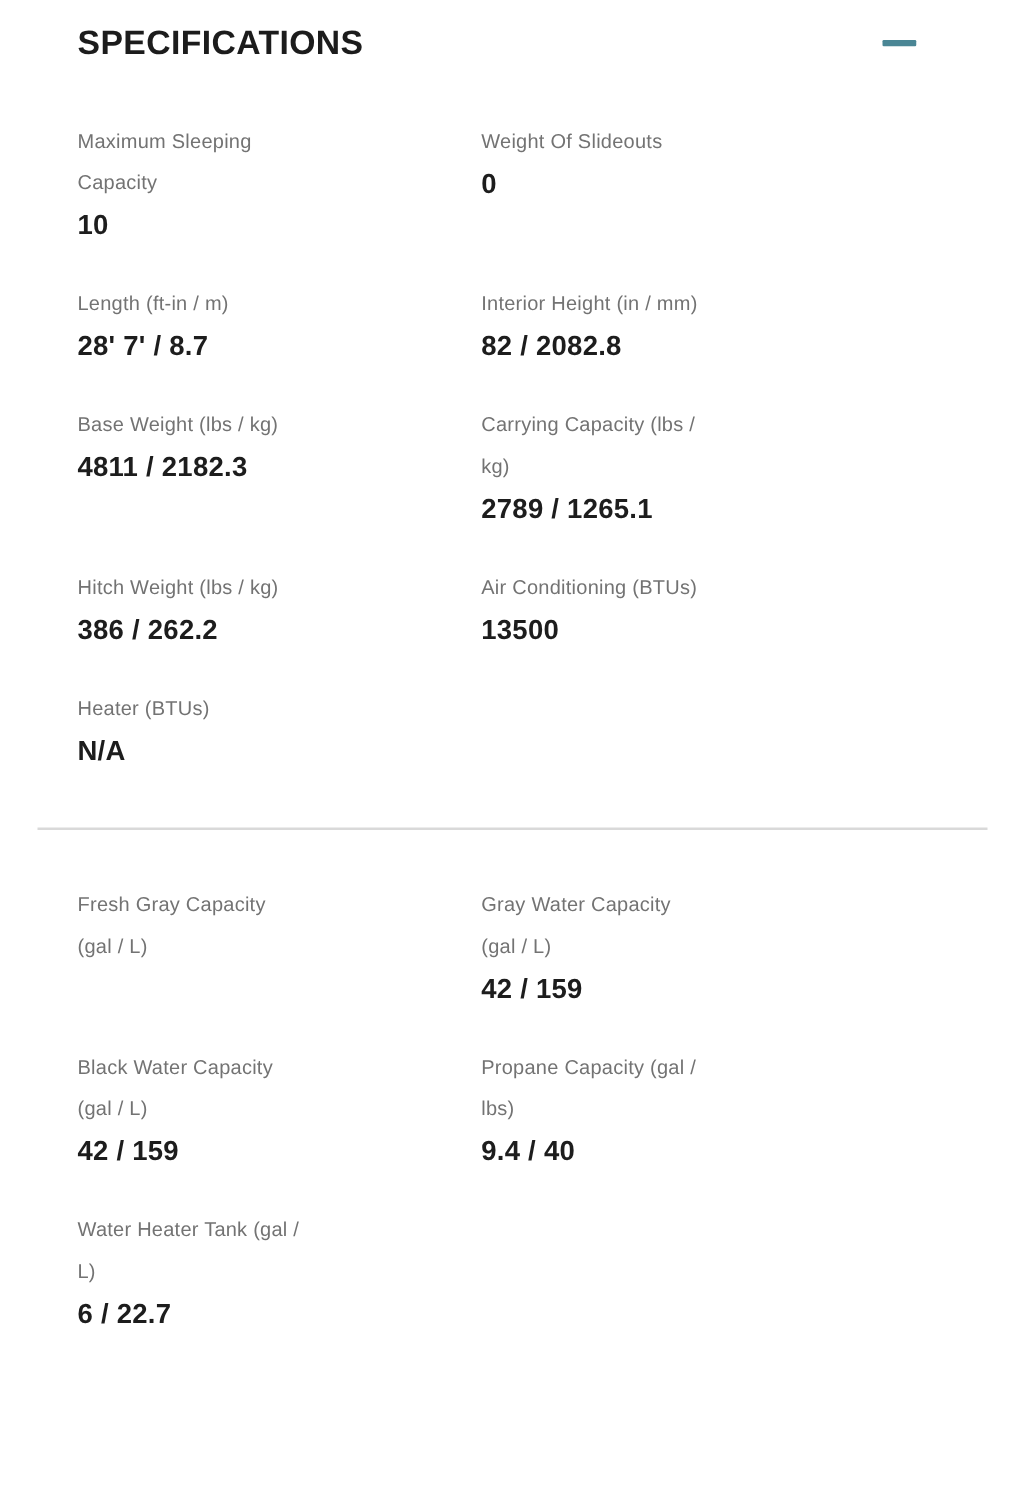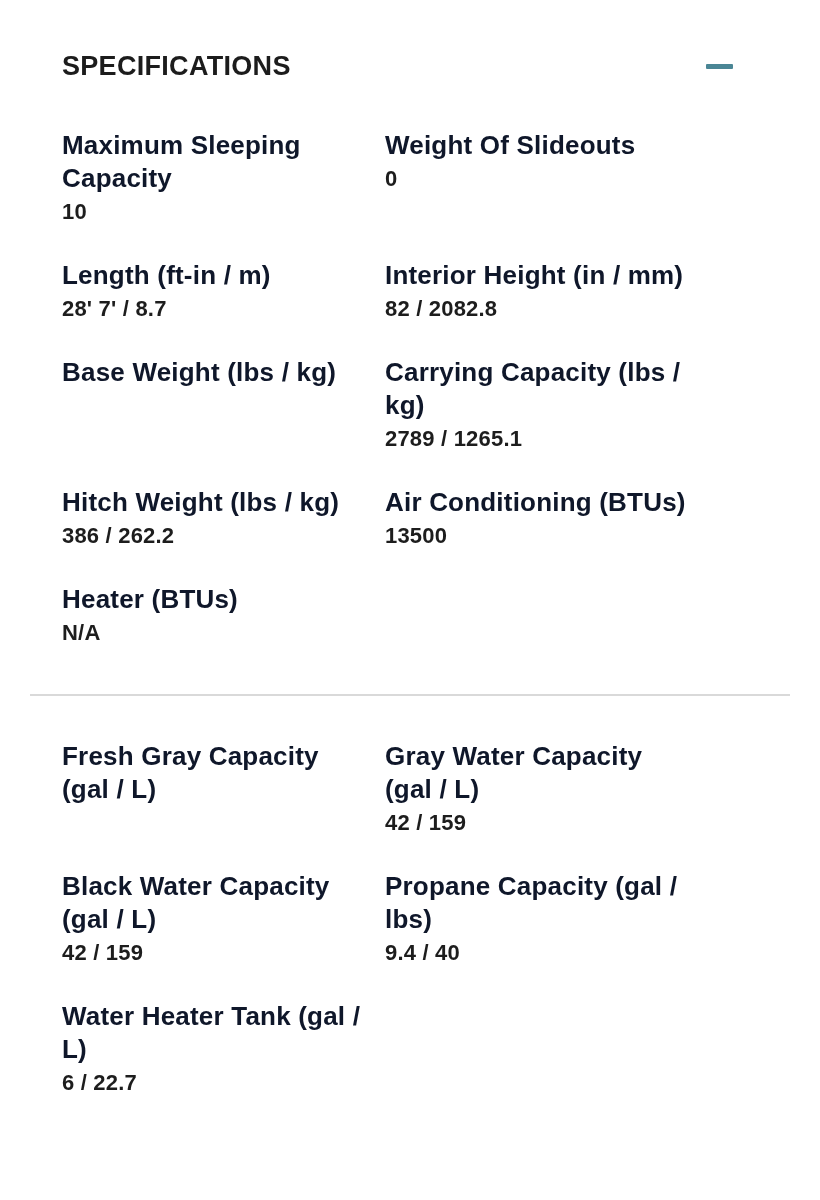--- a/index.html
+++ b/index.html
@@ -3,21 +3,21 @@
 <meta charset="utf-8">
 <style>
   * { box-sizing: border-box; margin: 0; padding: 0; }
   html, body { background: #ffffff; }
   body {
     width: 820px;
     height: 1200px;
     font-family: "Liberation Sans", sans-serif;
     overflow: hidden;
   }
-  .page { padding-top: 48px; }
+  .page { padding-top: 16px; }
   .panel { padding: 0 62px; }
   .panel-header {
     display: flex;
     justify-content: space-between;
     align-items: center;
     padding-right: 25px;
     margin-bottom: 45px;
   }
   .panel-title {
     font-size: 27px;
@@ -41,25 +41,25 @@
     border-radius: 1px;
   }
   .spec-grid {
     display: grid;
     grid-template-columns: 323px 1fr;
     row-gap: 31px;
     align-items: start;
   }
   .label {
     white-space: pre-line;
-    color: #0f172a;
-    font-size: 26px;
+    color: #737373;
+    font-size: 16px;
     line-height: 33px;
     letter-spacing: 0.2px;
-    font-weight: 700;
+    font-weight: 400;
   }
   .value {
     color: #1d1d1d;
     font-size: 22px;
     font-weight: 700;
     line-height: 33px;
     letter-spacing: 0.2px;
   }
   .divider {
     border: none;
@@ -92,20 +92,21 @@
       <div>
         <div class="label">Length (ft-in / m)</div>
         <div class="value">28' 7' / 8.7</div>
       </div>
       <div>
         <div class="label">Interior Height (in / mm)</div>
         <div class="value">82 / 2082.8</div>
       </div>
       <div>
         <div class="label">Base Weight (lbs / kg)</div>
+        <div class="value">4811 / 2182.3</div>
       </div>
       <div>
         <div class="label">Carrying Capacity (lbs /
 kg)</div>
         <div class="value">2789 / 1265.1</div>
       </div>
       <div>
         <div class="label">Hitch Weight (lbs / kg)</div>
         <div class="value">386 / 262.2</div>
       </div>

